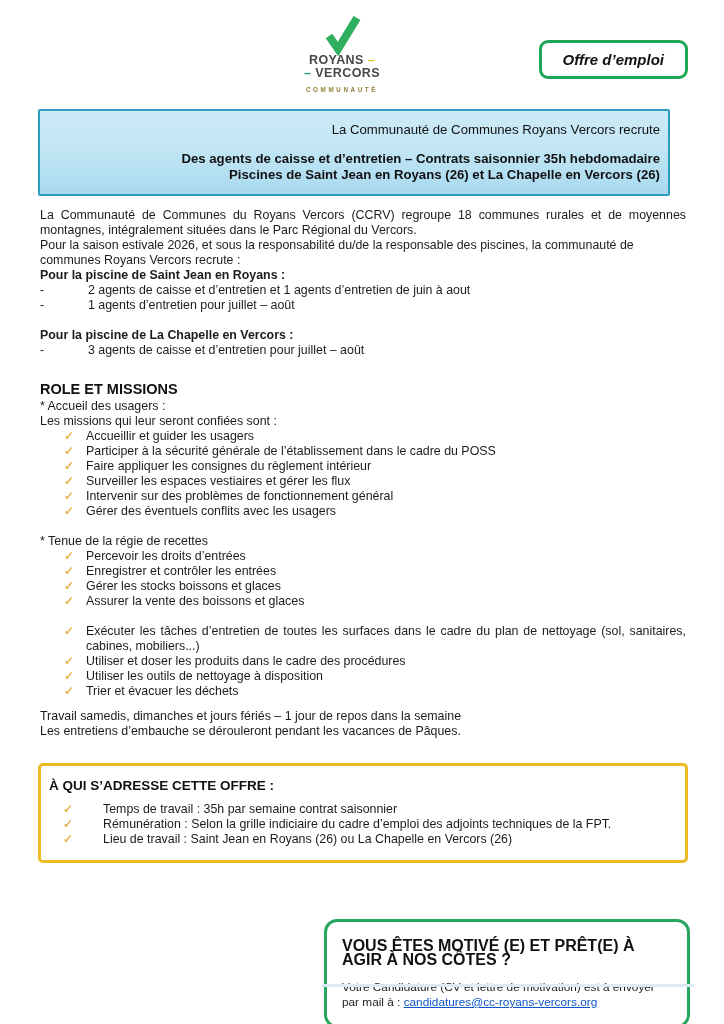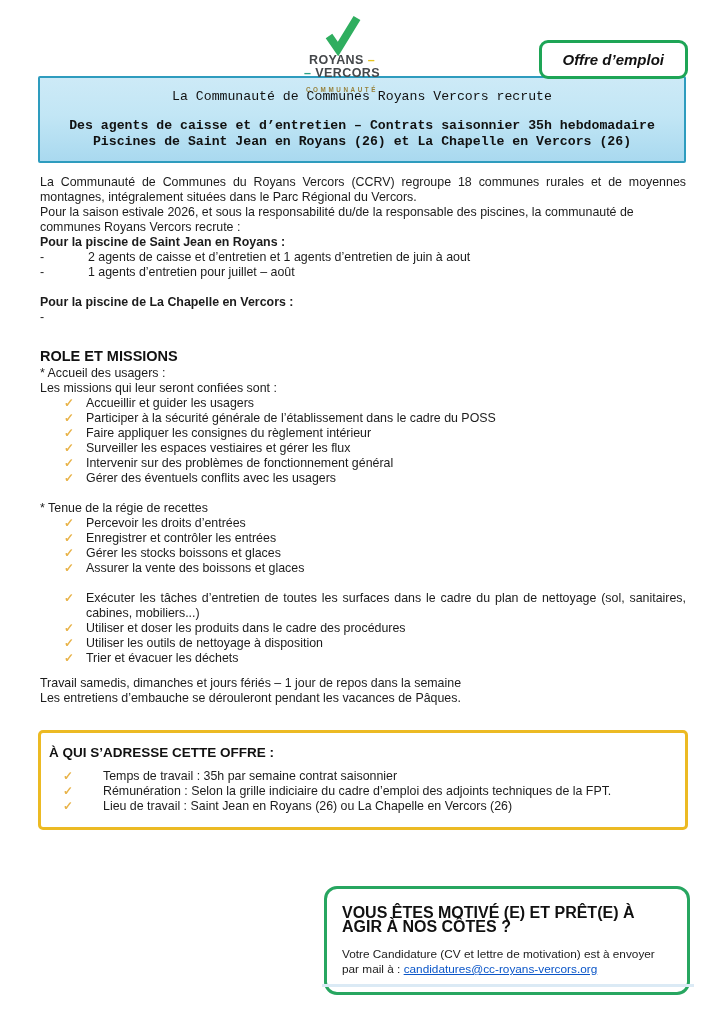--- a/index.html
+++ b/index.html
@@ -4,39 +4,39 @@
 <style>
   * { margin:0; padding:0; box-sizing:border-box; }
   html,body { background:#888; }
   .page {
     position:relative; width:724px; height:1024px; margin:0 auto;
     background:#ffffff; overflow:hidden;
     font-family:"Liberation Sans", sans-serif;
     color:#1c1c1c; font-size:12.4px; line-height:15px;
   }
   
-  .top { position:relative; height:76px; }
+  .top { position:relative; height:109px; }
   .brand { position:absolute; left:292px; top:12px; width:100px; text-align:center; }
   .brand svg { display:block; margin:0 auto -2px auto; }
   .brand-l1 { font-weight:bold; font-size:12.5px; line-height:13px; color:#45484b; letter-spacing:.4px; }
   .brand-l2 { font-weight:bold; font-size:12.5px; line-height:13px; color:#45484b; letter-spacing:.4px; }
   .dash-y { color:#e5c41f; font-weight:bold; }
   .dash-t { color:#2ba187; font-weight:bold; }
   .brand-sub { font-size:6.3px; letter-spacing:2.6px; color:#97803a; margin-top:2px; font-weight:bold; }
   .badge {
     position:absolute; right:36px; top:40px;
     border:3px solid #1ea556; border-radius:9px;
     padding:9px 21px; background:#fff;
     font-size:15px; font-weight:bold; font-style:italic; color:#111;
   }
   
   .title-box {
-    margin:0 38px 0 38px; border:2px solid #2e9cbe; border-radius:2px;
+    margin:0 54px 0 38px; border:2px solid #2e9cbe; border-radius:2px;
     background:linear-gradient(180deg,#cdeaf7 0%,#c2e6f5 45%,#a9d9ef 100%);
-    text-align:center; padding:11px 8px 10px 8px; height:87px;font-family:Liberation Mono, monospace;
+    text-align:right; padding:11px 8px 10px 8px; height:87px;
   }
   .title-box .t1 { font-size:13.2px; line-height:16px; color:#111; }
   .title-box .t2 { font-size:13.2px; line-height:16px; font-weight:bold; color:#111; margin-top:13px; }
   .title-box .t3 { font-size:13.2px; line-height:16px; font-weight:bold; color:#111; }
   
   .main { margin:12px 38px 0 40px; }
   .just { text-align:justify; }
   .bold { font-weight:bold; } .sp10 { height:10px; } .sp15 { height:15px; }
   .dash-row { display:flex; }
   .dash-row .d { width:48px; flex:0 0 48px; }
@@ -97,20 +97,21 @@
     </div>
     <div class="dash-row">
       <span class="d">-</span>
       <span>1 agents d’entretien pour juillet – août</span>
     </div>
 
     <div class="sp15"></div>
     <p class="bold">Pour la piscine de La Chapelle en Vercors :</p>
     <div class="dash-row">
       <span class="d">-</span>
+      <span>3 agents de caisse et d’entretien pour juillet – août</span>
     </div>
 
     <h2 class="role">ROLE ET MISSIONS</h2>
 
     <p>* Accueil des usagers :</p>
 
     <p>Les missions qui leur seront confiées sont :</p>
     <div class="crow">
         <span class="chk">✓</span>
         <span class="ctext">Accueillir et guider les usagers</span>

